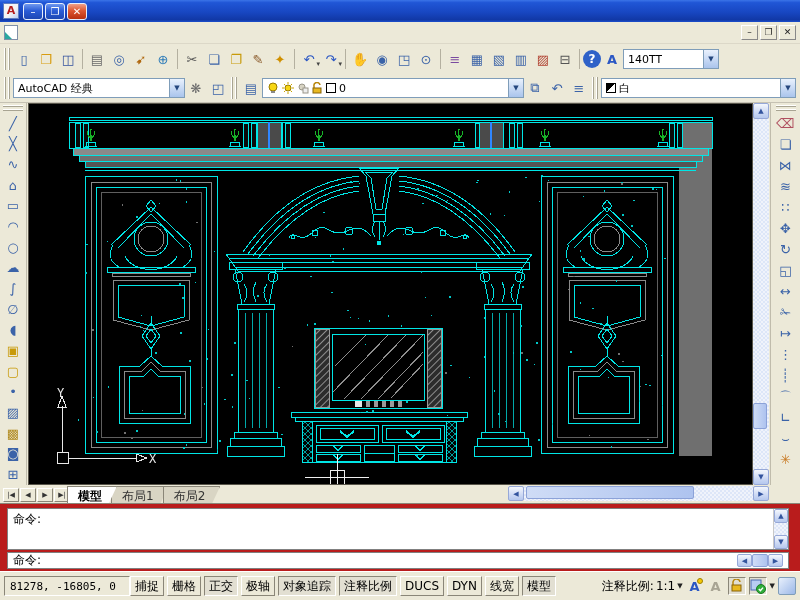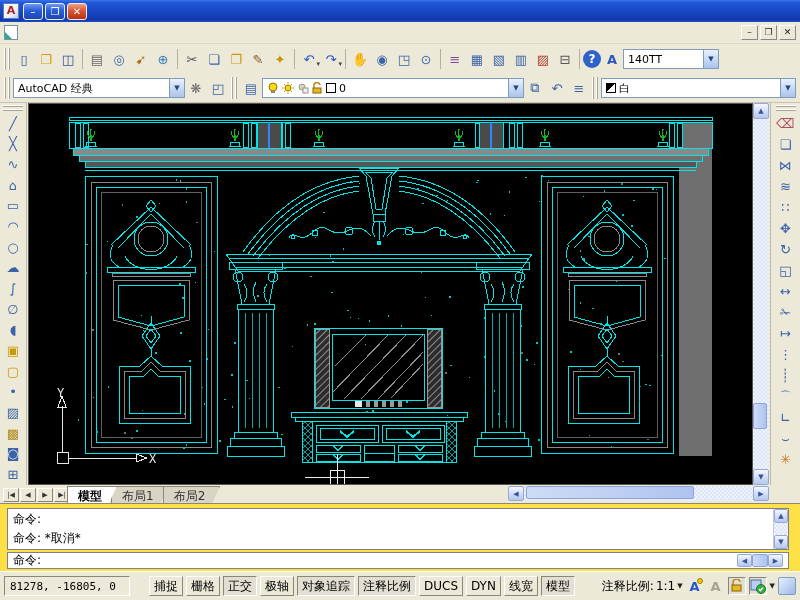--- a/index.html
+++ b/index.html
@@ -78,35 +78,35 @@
     font-size:7px;line-height:12px;text-align:center;color:#333}
   .tab{height:17px;padding:1px 14px 0 10px;margin-left:-6px;background:#d9d5c4;border:1px solid #8a8678;border-bottom:none;
     clip-path:polygon(0 0,100% 0,calc(100% - 8px) 100%,0 100%);font-size:12px;color:#333}
   .tab.active{background:#fff;font-weight:bold;color:#000;z-index:2}
   #tab-hscroll{position:absolute;left:508px;top:486px;width:261px;height:15px;display:flex}
   #tab-hscroll .sbtn{width:16px;height:15px;flex:none}
   #tab-hscroll .strack{flex:1;position:relative}
   #tab-hscroll .sthumb{position:absolute;top:0;left:2px;width:168px;height:13px}
 
   
-  .cmdwin{position:absolute;left:0;top:503px;width:800px;height:68px;background:#fde047;border-top:1px solid #8a8678}
+  .cmdwin{position:absolute;left:0;top:503px;width:800px;height:68px;background:#b91c1c;border-top:1px solid #8a8678}
   .cmd-history{position:absolute;left:7px;top:4px;width:782px;height:42px;background:#fff;border:1px solid #808080;
     font-size:12px;line-height:19px;padding:1px 5px;overflow:hidden}
   .cmd-vscroll{position:absolute;right:0;top:0;bottom:0;width:15px;display:flex;flex-direction:column;border-left:1px solid #c8c8c8}
   .cmd-vscroll .sbtn{height:14px;flex:none}
   .cmd-vscroll .strack{flex:1}
   .cmd-input{position:absolute;left:7px;top:48px;width:782px;height:17px;background:#fff;border:1px solid #808080;
     display:flex;align-items:center;font-size:12px;padding:0 5px}
   .cmd-mini-h{margin-left:auto;display:flex;height:13px}
   .cmd-mini-h .sbtn{width:15px}
   .cmd-mini-h .sthumb{width:16px}
 
   
   .statusbar{position:absolute;left:0;top:571px;width:800px;height:29px;background:#ece9d8;border-top:1px solid #fff;
-    display:flex;align-items:center;padding:0 4px;gap:19px}
+    display:flex;align-items:center;padding:0 4px;gap:0}
   .coords{width:126px;height:20px;border:1px solid;border-color:#8a8678 #fff #fff #8a8678;background:#ece9d8;
     font-family:"DejaVu Sans Mono",monospace;font-size:11px;display:flex;align-items:center;padding:0 5px;white-space:nowrap}
   .toggle{height:20px;padding:0 4px;display:flex;align-items:center;font-size:12px;white-space:nowrap;background:#ece9d8;
     border:1px solid;border-color:#fff #8a8678 #8a8678 #fff}
   .toggle.active{border-color:#8a8678 #fff #fff #8a8678;background:#e2dfd2}
   .status-right{margin-left:auto;display:flex;align-items:center;gap:3px}
   .ann-scale{display:flex;align-items:center;gap:2px;font-size:12px;white-space:nowrap}
   .tiny-arrow{font-size:8px;color:#222}
   .st-ico{width:18px;height:18px;display:flex;align-items:center;justify-content:center;position:relative}
   .a-blue{color:#2b57c4;font-weight:bold;font-size:13px}
@@ -785,21 +785,20 @@
     <div class="strack">
         <div class="sthumb"></div>
       </div>
     <div class="sbtn">▶</div>
   </div>
 
   <div class="cmdwin">
     <div class="cmd-history">
       <div id="cmd-lines">
           <div>命令:</div>
-          <div>命令: *取消*</div>
         </div>
       <div class="cmd-vscroll">
         <div class="sbtn">▲</div>
         <div class="strack"></div>
         <div class="sbtn">▼</div>
       </div>
     </div>
     <div class="cmd-input">
       <span>命令:</span>
       <div class="cmd-mini-h">

